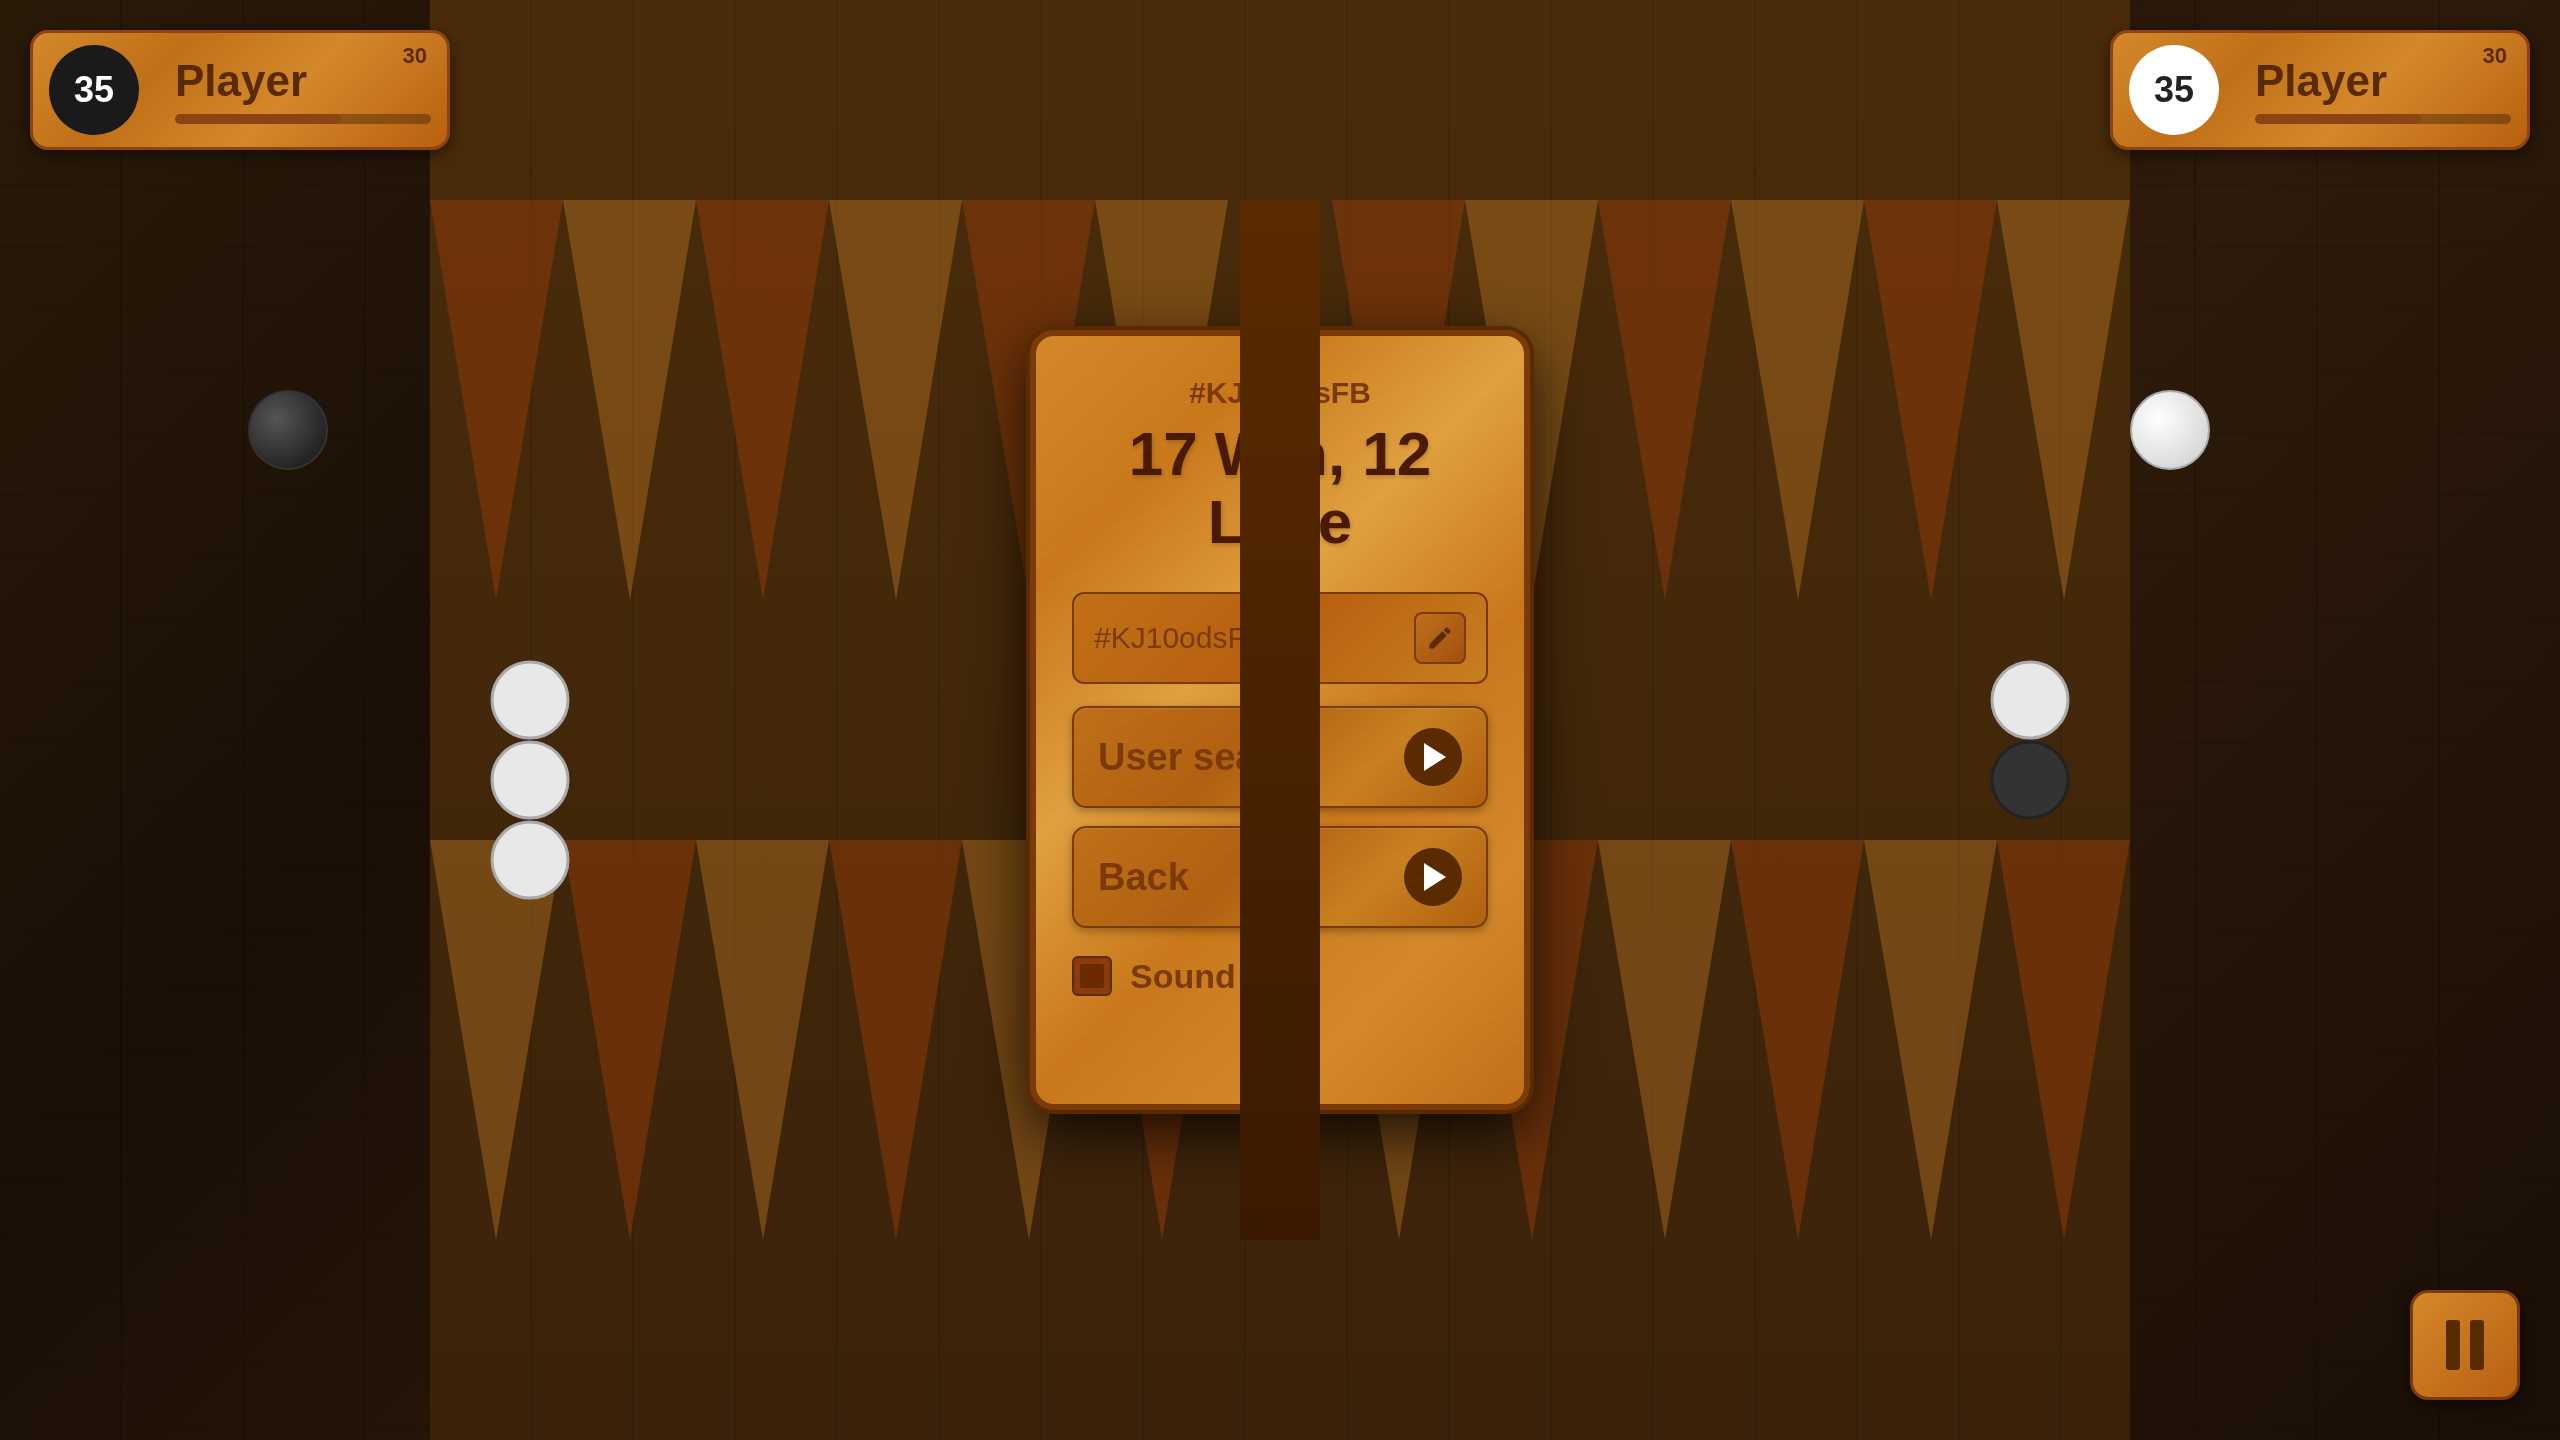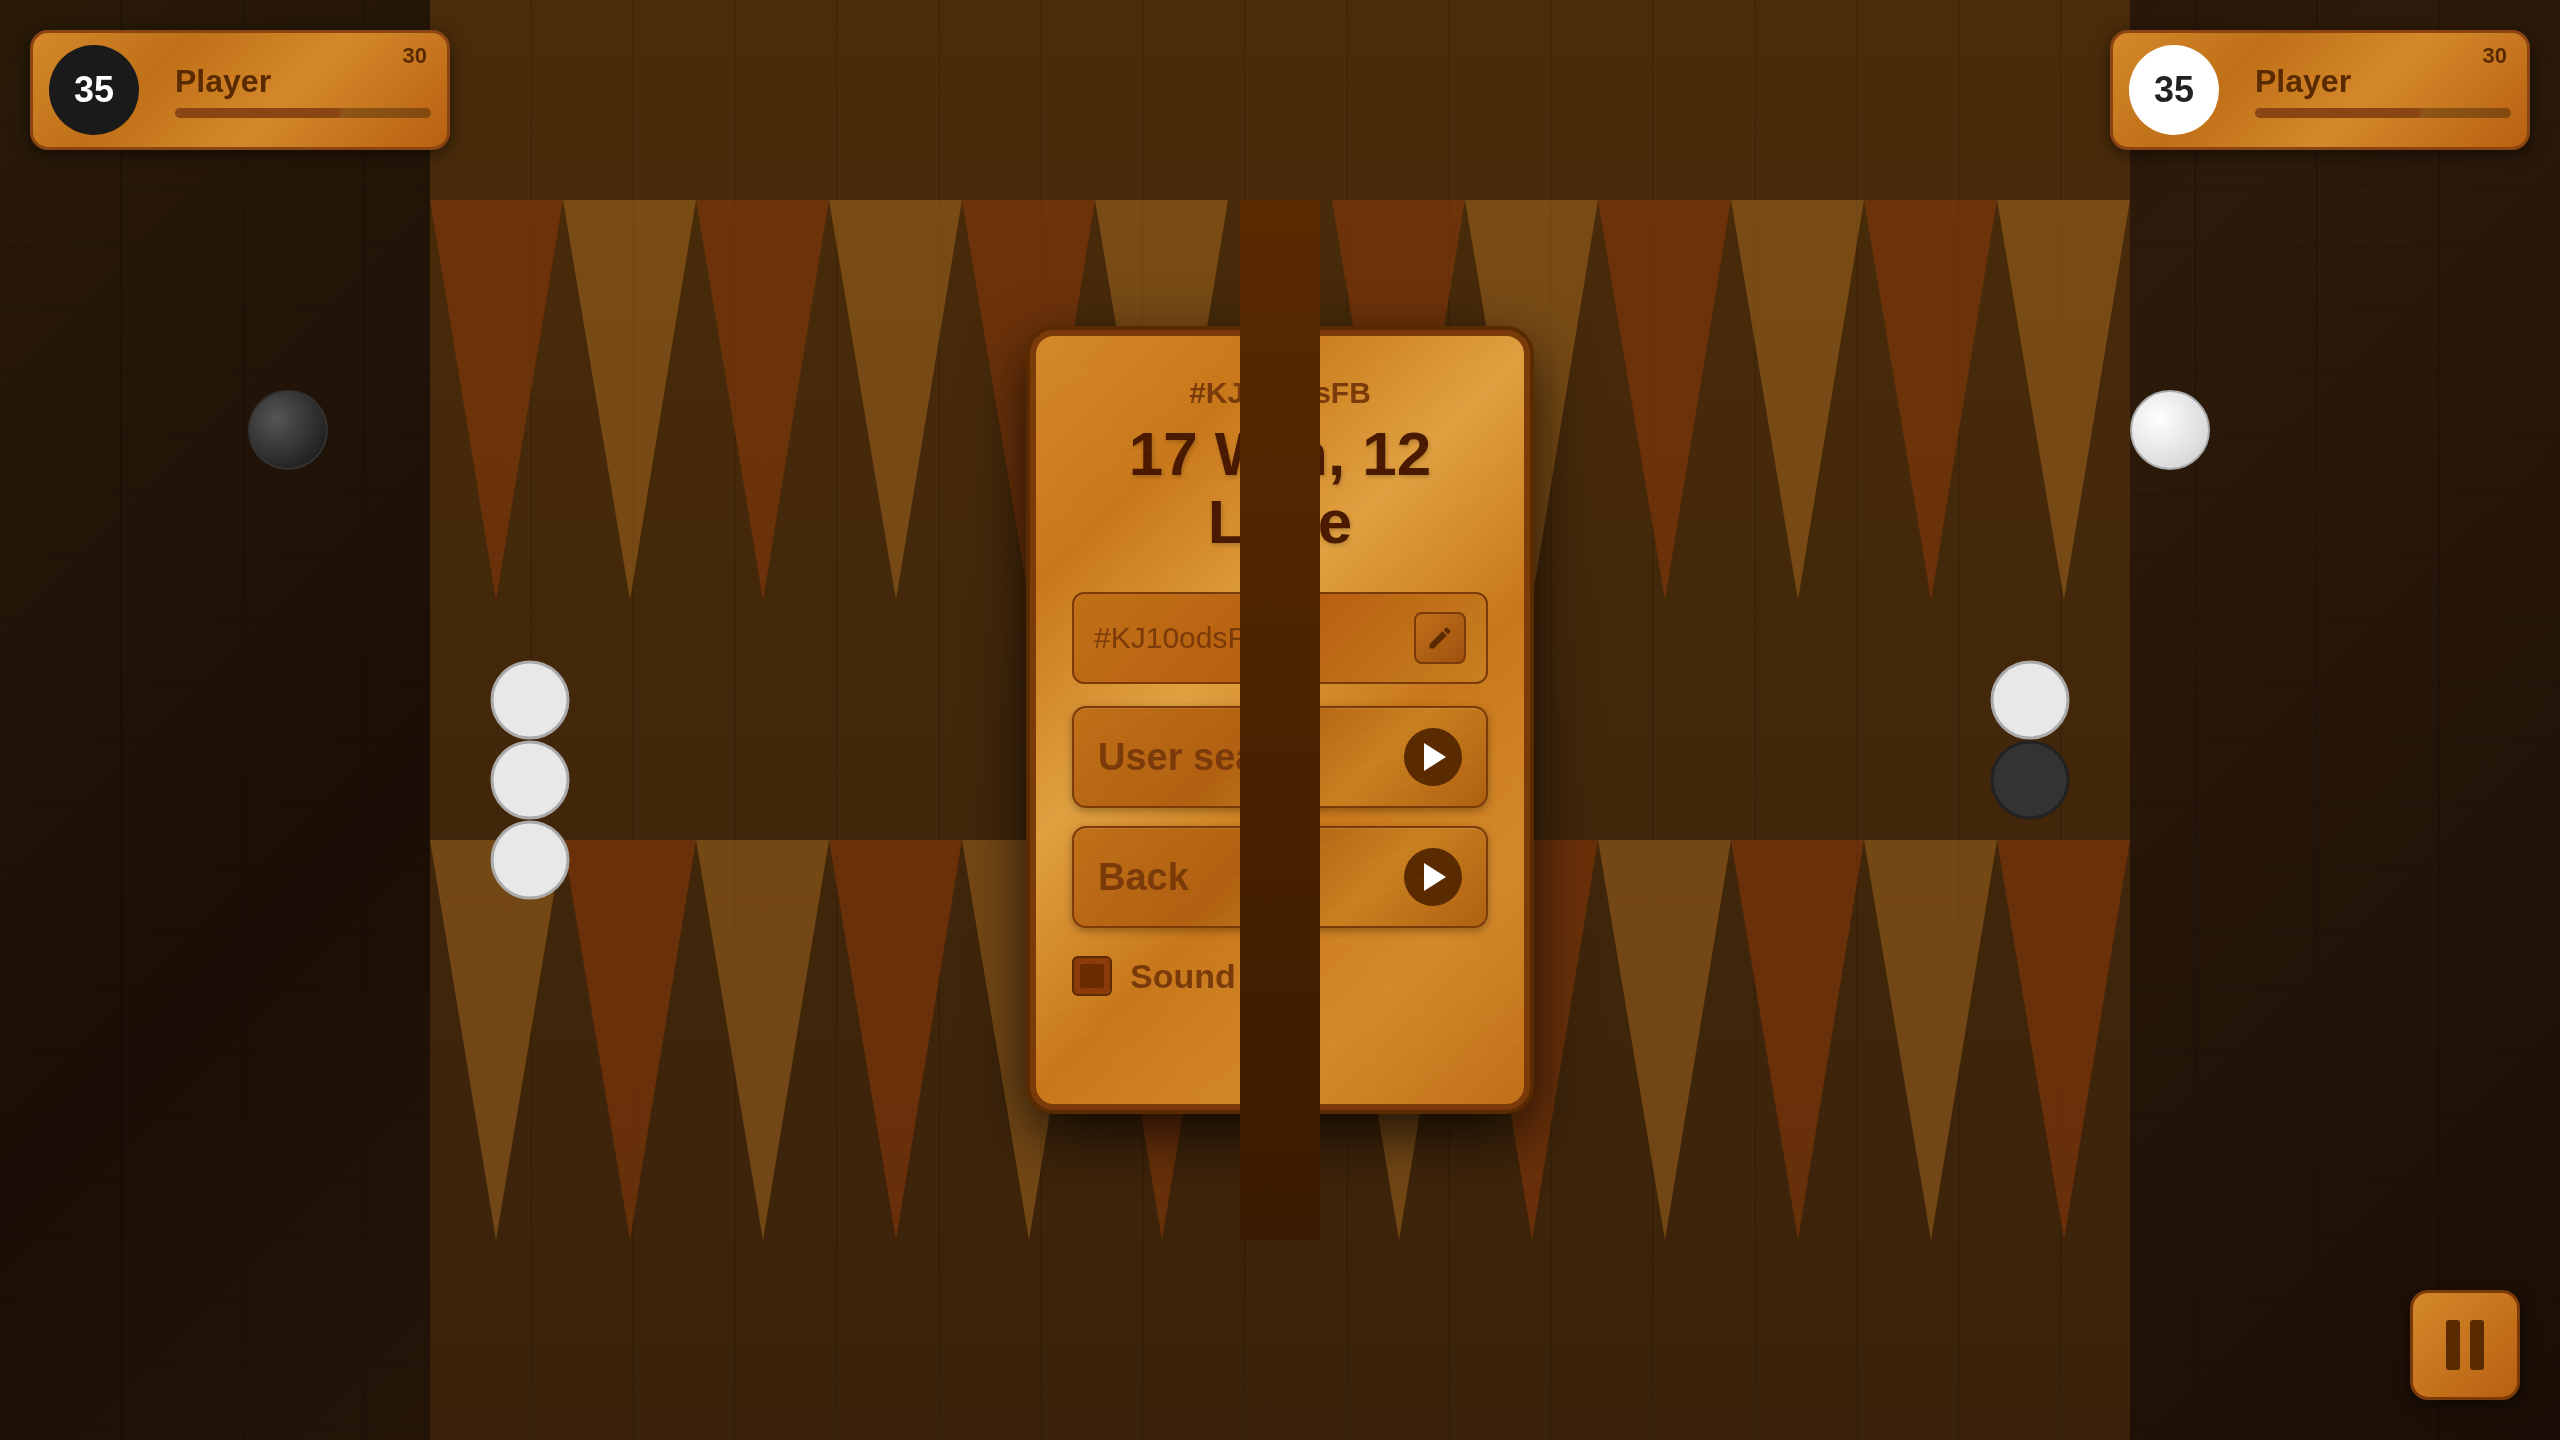--- a/index.html
+++ b/index.html
@@ -92,21 +92,21 @@
     .player-avatar-right {
       background: white;
       color: #222;
     }
 
     .player-info {
       flex: 1;
     }
 
     .player-name {
-      font-size: 32px;
+      font-size: 44px;
       color: #5a2a00;
       font-weight: 700;
       margin-bottom: 8px;
     }
 
     .progress-bar-bg {
       height: 10px;
       background: rgba(0,0,0,0.3);
       border-radius: 5px;
       overflow: hidden;

